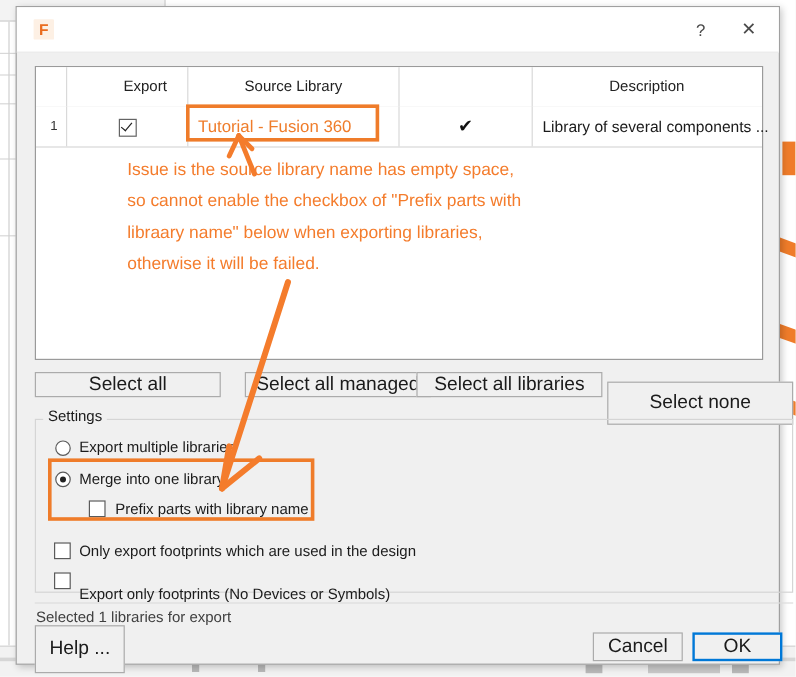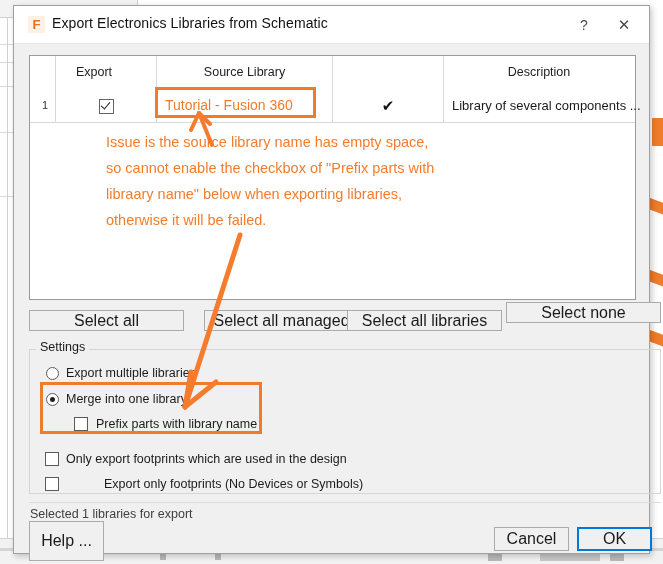--- a/index.html
+++ b/index.html
@@ -83,21 +83,21 @@
   
   .btn{
     position:absolute;background:#f0f0f0;border:1px solid #ababab;
     box-sizing:border-box;text-align:center;font-size:16px;color:#1b1b1b;
     line-height:normal;display:flex;align-items:center;justify-content:center;
     cursor:default;
   }
   #sel-all{left:15px;top:304px;width:155px;height:21px;}
   #sel-managed{left:190px;top:304px;width:155px;height:21px;text-align:center;}
   #sel-unmanaged{left:333px;top:304px;width:155px;height:21px;}
-  #sel-none{left:492px;top:296px;width:155px;height:21px;}
+  #sel-none{left:492px;top:312px;width:155px;height:36px;}
 
   
   #settings-group{
     position:absolute;left:15px;top:343px;width:632px;height:145px;
     border:1px solid #d5d5d5;border-top:1px solid #d5d5d5;box-sizing:border-box;
     background:transparent;
   }
   #settings-legend{
     position:absolute;left:22px;top:334px;background:#f0f0f0;padding:0 4px;
     font-size:12.5px;color:#1b1b1b;
@@ -116,21 +116,21 @@
 
   #r1{left:32px;top:361px;}
   #r1l{left:52px;top:360px;}
   #r2{left:32px;top:387px;}
   #r2l{left:52px;top:386px;}
   #c0{left:60px;top:411px;}
   #c0l{left:82px;top:411px;}
   #c1{left:31px;top:446px;}
   #c1l{left:52px;top:446px;}
   #c2{left:31px;top:471px;}
-  #c2l{left:52px;top:471px;margin-left:38px;}
+  #c2l{left:52px;top:482px;}
 
   
   #hl-merge{
     position:absolute;left:26px;top:376px;width:222px;height:52px;
     border:3px solid #ef7c2a;box-sizing:border-box;z-index:6;
   }
 
   
   #status-sep{position:absolute;left:15px;top:496px;width:632px;height:1px;background:#dcdcdc;}
   #status-text{position:absolute;left:16px;top:501px;font-size:12.5px;color:#404040;}
@@ -173,28 +173,27 @@
   <div class="edge-mark" style="left:652px;top:118px;width:11px;height:28px;"></div>
   <div class="edge-slant" style="left:650px;top:198px;width:24px;height:11px;transform:rotate(20deg);"></div>
   <div class="edge-slant" style="left:650px;top:270px;width:24px;height:11px;transform:rotate(20deg);"></div>
   <div class="edge-slant" style="left:650px;top:330px;width:24px;height:11px;transform:rotate(20deg);"></div>
 </div>
 
 <div id="dialog">
 
   <div id="titlebar">
     <div id="app-icon">F</div>
-    <div id="title-text">Export Electronics Libraries from Schematic</div>
     <div class="tb-btn" id="help-q">?</div>
     <div class="tb-btn" id="close-x">✕</div>
   </div>
 
   <div id="listbox">
     <div class="hdr-row">
-      <div class="hdr-cell" style="left:14px;width:100px;">Export</div>
+      <div class="hdr-cell" style="left:41px;width:100px;">Export</div>
       <div class="hdr-cell" style="left:127px;width:175px;">Source Library</div>
       <div class="hdr-cell" style="left:414px;width:190px;">Description</div>
       <div class="vdiv" style="left:25px;height:33px;"></div>
       <div class="vdiv" style="left:126px;height:33px;"></div>
       <div class="vdiv" style="left:302px;height:33px;"></div>
       <div class="vdiv" style="left:413px;height:33px;"></div>
     </div>
 
     <div class="data-row" style="top:33px;">
       <div class="cell rowno">1</div>

